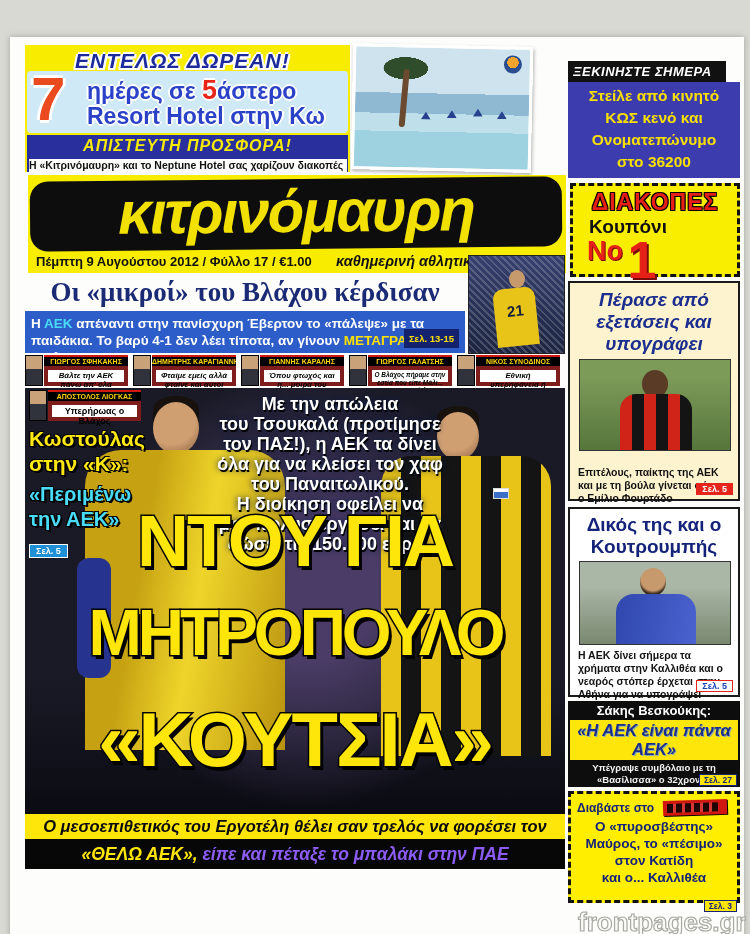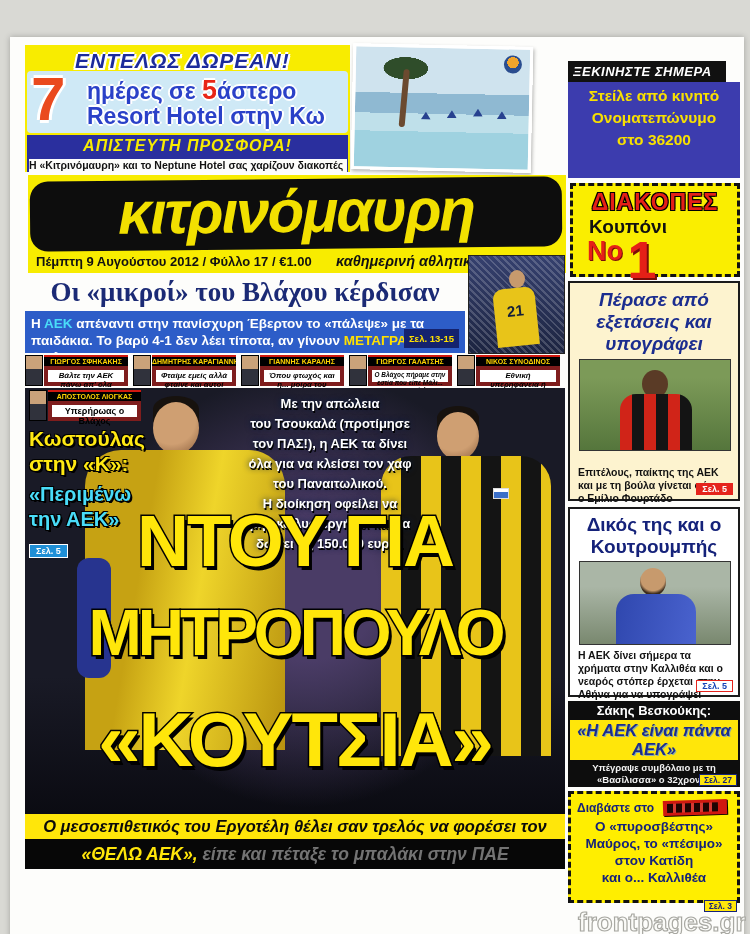--- a/index.html
+++ b/index.html
@@ -75,30 +75,30 @@
   .sleeve-blue { background:#27348f; border-radius:12px; }
   .flag-patch { background:linear-gradient(180deg,#3b6fc8 0 100%); box-shadow:inset 0 3px 0 #fff, inset 0 -3px 0 #3b6fc8; border:1px solid #ddd; }
 
   .liog-wrap { width:112px; }
   .kost-1 { font-weight:900; font-size:21px; color:#ffe913; line-height:25px;
             text-shadow:2px 2px 0 #000,-1px -1px 0 #000,1px -1px 0 #000,-1px 1px 0 #000; }
   .kost-2 { font-weight:900; font-size:20px; color:#49dcf8; line-height:25px;
             text-shadow:2px 2px 0 #000,-1px -1px 0 #000,1px -1px 0 #000,-1px 1px 0 #000; }
   .badge-cyan { background:#1f8fd6; color:#fff; font-weight:800; font-size:9px; padding:1px 6px; border:1px solid #fff; }
 
-  .lead { text-align:center; font-weight:800; font-size:13px; line-height:20px; color:#fff;
+  .lead { text-align:center; font-weight:800; font-size:18px; line-height:20px; color:#fff;
           text-shadow:1px 2px 0 #000,0 0 6px #001a40; }
 
   .bigline { text-align:center; font-weight:900; color:#ffe60a; -webkit-text-stroke:3px #000; paint-order:stroke fill;
              text-shadow:3px 4px 0 #000; letter-spacing:-2px; white-space:nowrap; }
 
   .strip-yellow { background:#ffe60a; color:#0a0a0a; font-weight:900; font-style:italic; font-size:16.5px; text-align:center; line-height:25px; }
   .strip-black { background:#070707; font-weight:900; font-style:italic; font-size:17.5px; text-align:center; line-height:30px; }
   .strip-black .em { color:#ffe60a; }
-  .strip-black .rest { color:#737373; }
+  .strip-black .rest { color:#8b5cf6; }
 
   
   .sbox { border:2px solid #1a1a1a; }
   .sb-title { font-style:italic; font-weight:900; font-size:19px; color:#1b2d8f; text-align:center; line-height:22px; }
   .sb-title2 { font-weight:900; font-size:19px; color:#15227a; text-align:center; line-height:22px; }
   .sb-cap { font-weight:800; font-size:10.5px; color:#111; line-height:13px; }
   .badge-red { background:#e5241c; color:#fff; font-weight:800; font-size:9px; padding:1px 6px; }
   .badge-wire { background:#fff; border:1px solid #e5241c; color:#1443b8; font-weight:800; font-size:9px; padding:0 5px; }
   .badge-yel { background:#ffe60a; color:#15227a; font-weight:800; font-size:8.5px; padding:0 4px; border:1px solid #15227a; }
   .photo1 { background:linear-gradient(180deg,#7c9a58 0 20%,#55763c 100%); overflow:hidden; border:1px solid #333; }
@@ -150,20 +150,21 @@
     <div class="abs umbrella" style="left:92px;top:62px;"></div>
     <div class="abs umbrella" style="left:118px;top:60px;"></div>
     <div class="abs umbrella" style="left:142px;top:62px;"></div>
     <div class="abs umbrella" style="left:66px;top:64px;"></div>
     <div class="abs hotel-logo" style="right:8px;top:6px;"></div>
   </div>
 
   <div class="abs sms-head" style="left:568px;top:52px;width:158px;height:21px;">ΞΕΚΙΝΗΣΤΕ ΣΗΜΕΡΑ</div>
   <div class="abs sms-body" style="left:568px;top:73px;width:172px;height:96px;">
     <div>Στείλε από κινητό</div>
+    <div>ΚΩΣ κενό και</div>
     <div>Ονοματεπώνυμο</div>
     <div>στο 36200</div>
   </div>
   <div class="abs coupon" style="left:570px;top:174px;width:170px;height:94px;">
     <div class="coupon-t1" style="margin-top:3px;">ΔΙΑΚΟΠΕΣ</div>
     <div class="coupon-t2" style="text-align:left;padding-left:16px;">Κουπόνι</div>
     <div style="text-align:left;padding-left:14px;margin-top:-8px;">
       <span class="coupon-no">Νο</span>
       <span class="coupon-1">1</span>
     </div>

